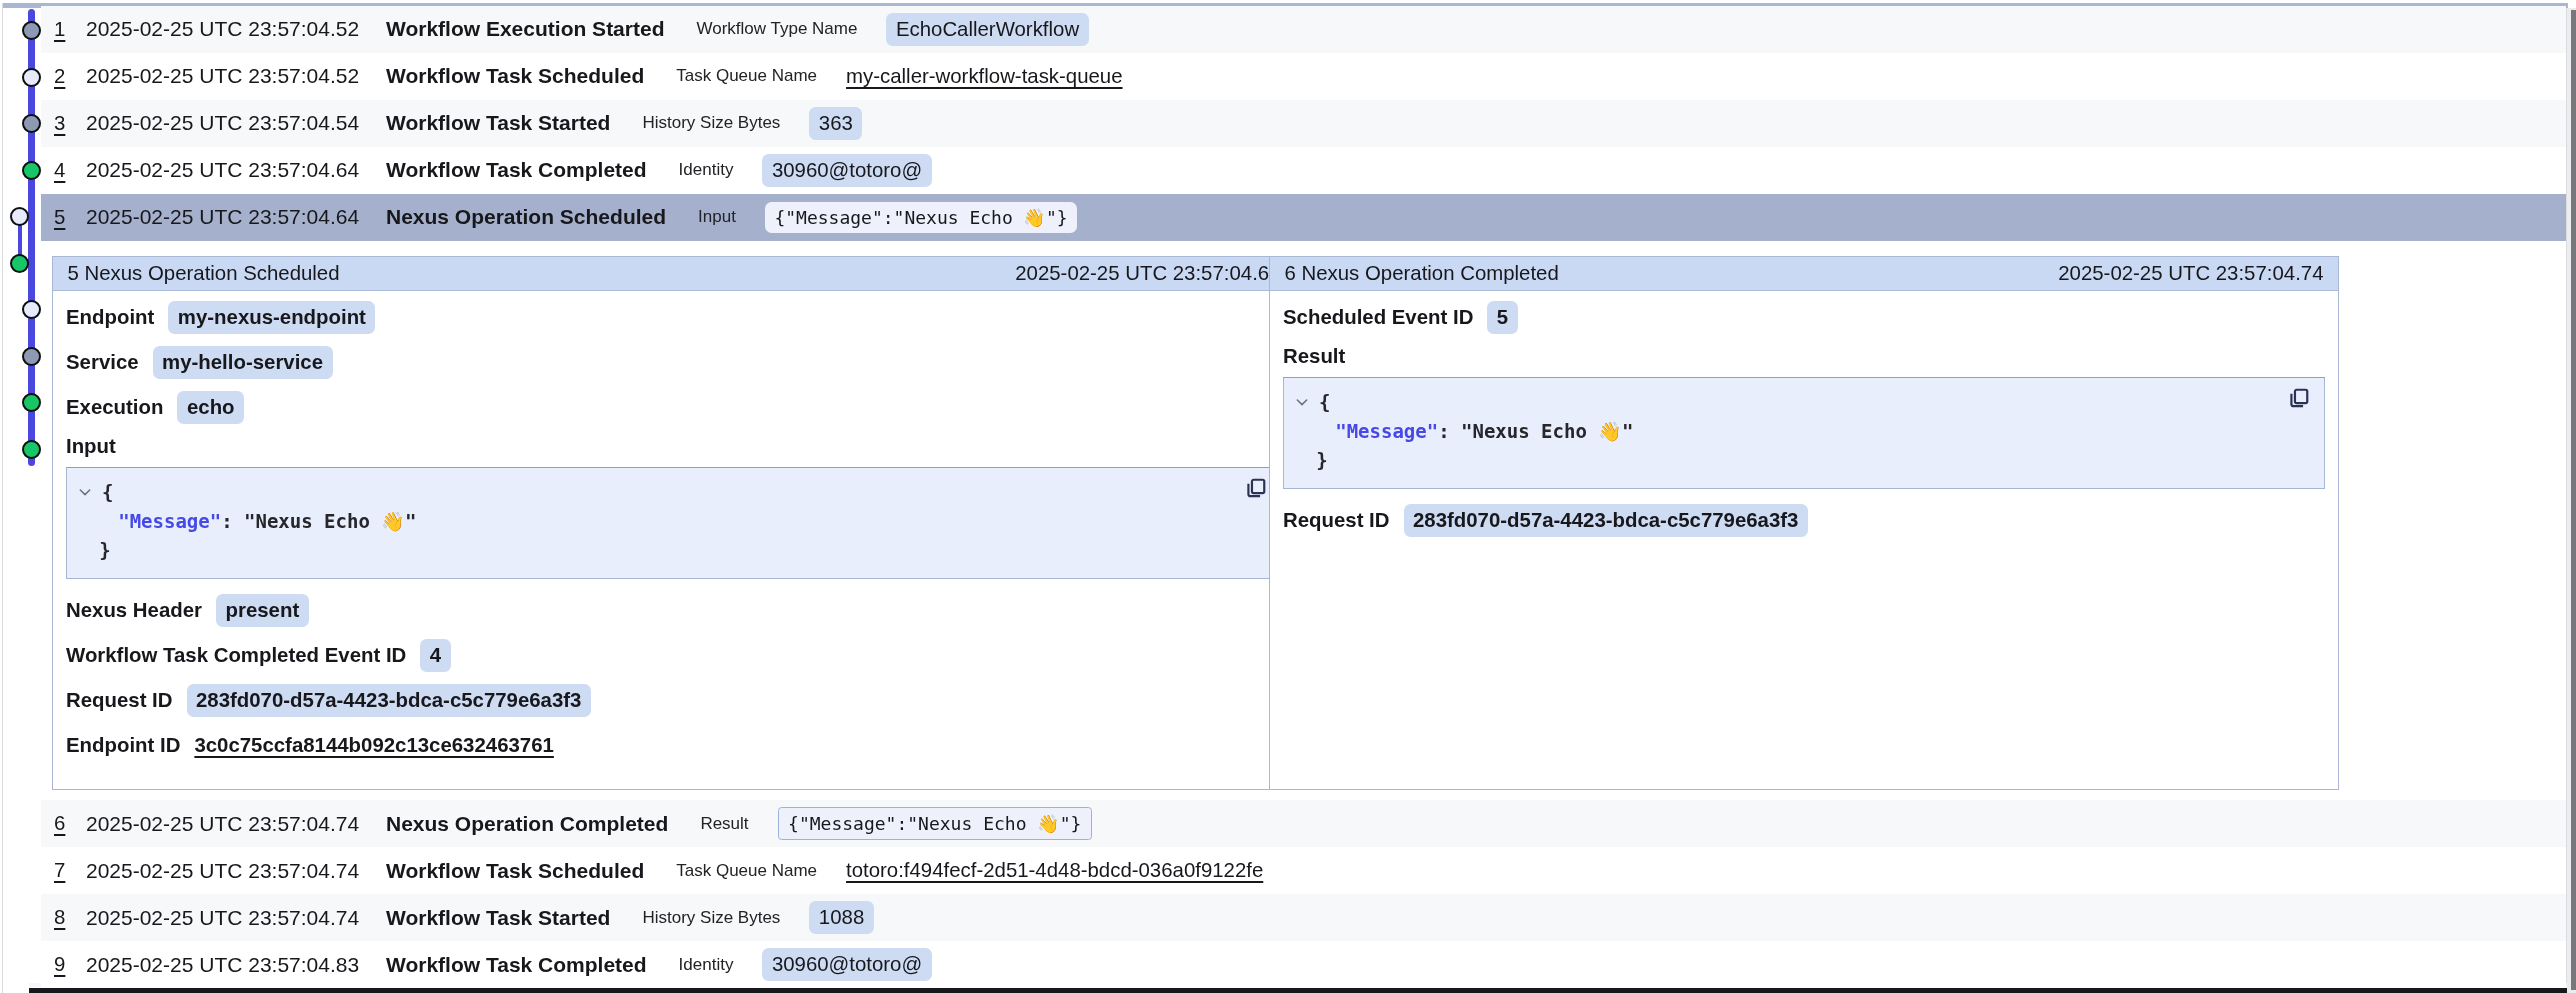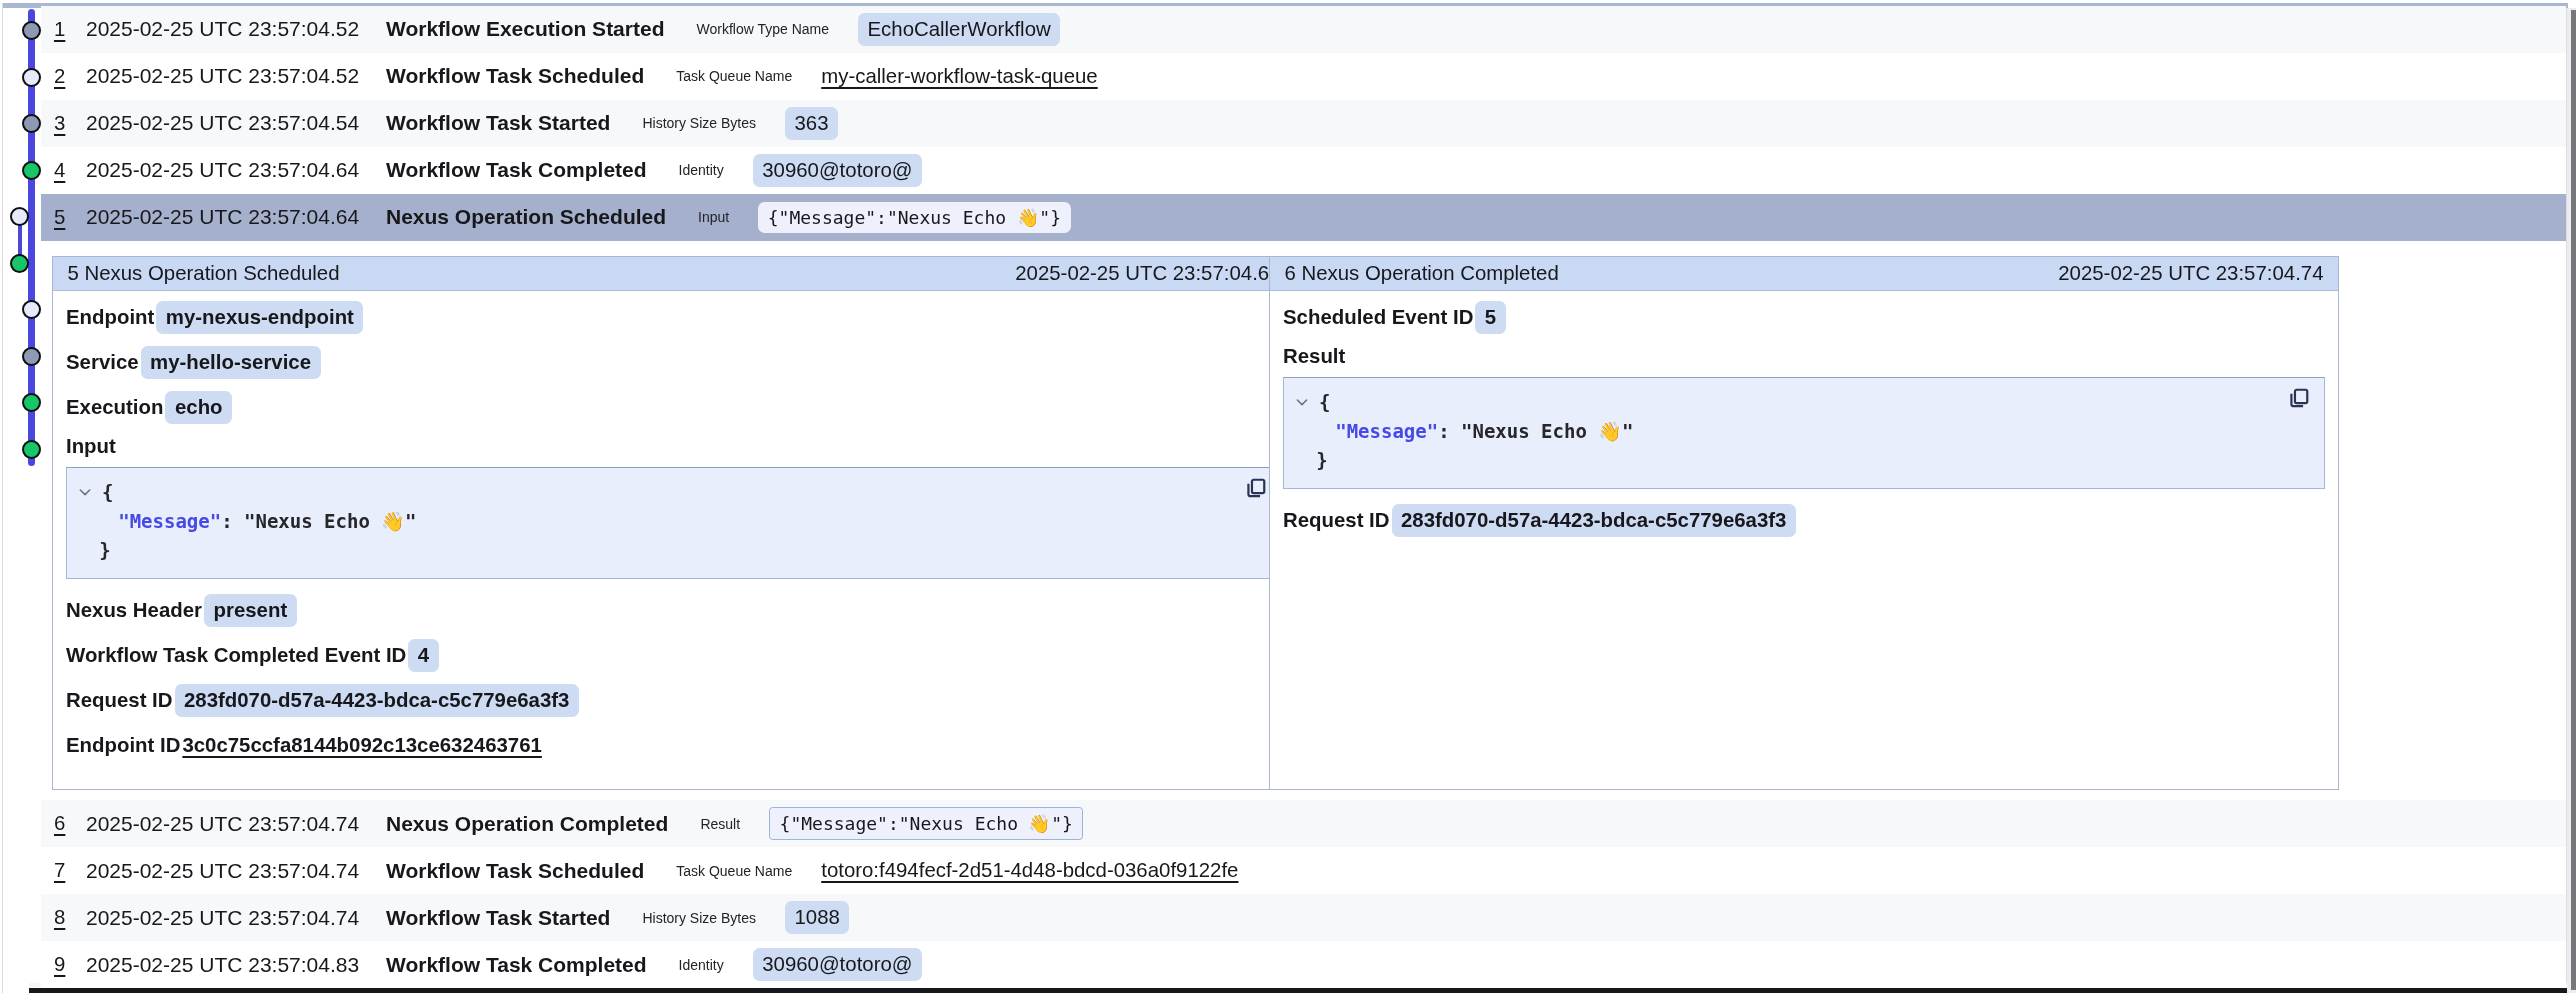--- a/index.html
+++ b/index.html
@@ -28,40 +28,40 @@
   
   .rows{position:absolute;left:41px;width:2525px;}
   #rows-top{top:5.8px;}
   #rows-bottom{top:800px;}
   .row{height:47px;display:flex;align-items:center;background:#ffffff;}
   .row.alt{background:#f7f8fa;}
   .row.selected{background:#a5b1cc;}
   .num{margin-left:13px;min-width:20.4px;font-size:20.4px;text-decoration:underline;text-underline-offset:3.6px;}
   .time{margin-left:11.6px;width:300px;font-size:21px;white-space:nowrap;}
   .name{font-weight:700;font-size:21px;white-space:nowrap;}
-  .lbl{margin-left:32px;font-size:14px;color:#232327;white-space:nowrap;}
+  .lbl{margin-left:32px;font-size:17px;color:#232327;white-space:nowrap;}
   .val{margin-left:29px;white-space:nowrap;}
   .badge{display:inline-block;background:#cddcf3;border-radius:6.5px;padding:5.1px 9.5px;font-size:20.4px;color:#17171c;}
   .badge.mono{font-family:"DejaVu Sans Mono",monospace;font-size:18px;}
   .badge.light{background:#eef1fb;}
   .badge.outline{background:#eef1fb;border:1.5px solid #9db2da;border-radius:3.6px;}
   .link{font-size:20.4px;text-decoration:underline;text-underline-offset:4.4px;color:#17171c;}
 
   
   .panel{position:absolute;top:256px;height:534px;box-sizing:border-box;background:#ffffff;
          border:1.5px solid #a9b7d4;}
   #panel-left{left:52px;width:1244px;}
   #panel-right{left:1269px;width:1070px;text-align:center;}
   .phead{height:33px;background:#c9d9f3;border-bottom:0.7px solid #adbbd8;display:flex;align-items:center;
          justify-content:space-between;padding:0 14.5px;font-size:20.4px;}
   .phead .ptitle,.phead .ptime{white-space:nowrap;}
   .pbody{padding:4.4px 13px 0 13px;font-weight:bold;}
   .field{display:flex;align-items:center;min-height:45px;}
   .flabel{font-size:20.4px;white-space:nowrap;}
-  .fval{margin-left:2px;}
+  .fval{margin-left:14px;}
   .field.label-only{min-height:32px;}
   .codeblock{position:relative;background:#e8eefc;border:1.5px solid #a6b6d5;border-top-color:#8fa0bf;
              margin:4.4px 0 8.7px 0;padding:10.2px 14.5px 13px 10.2px;font-family:"DejaVu Sans Mono",monospace;
              font-size:19px;line-height:29px;color:#26262b;}
   .codeline{white-space:pre;display:flex;align-items:center;}
   .codeline.l2{padding-left:41px;}
   .codeline.l3{padding-left:22px;}
   .jkey{color:#4649e5;}
   .chev{display:inline-flex;width:16px;margin-right:8.7px;color:#6f7480;}
   .copybtn{position:absolute;top:8.7px;right:11.6px;width:28px;height:28px;background:none;border:none;

